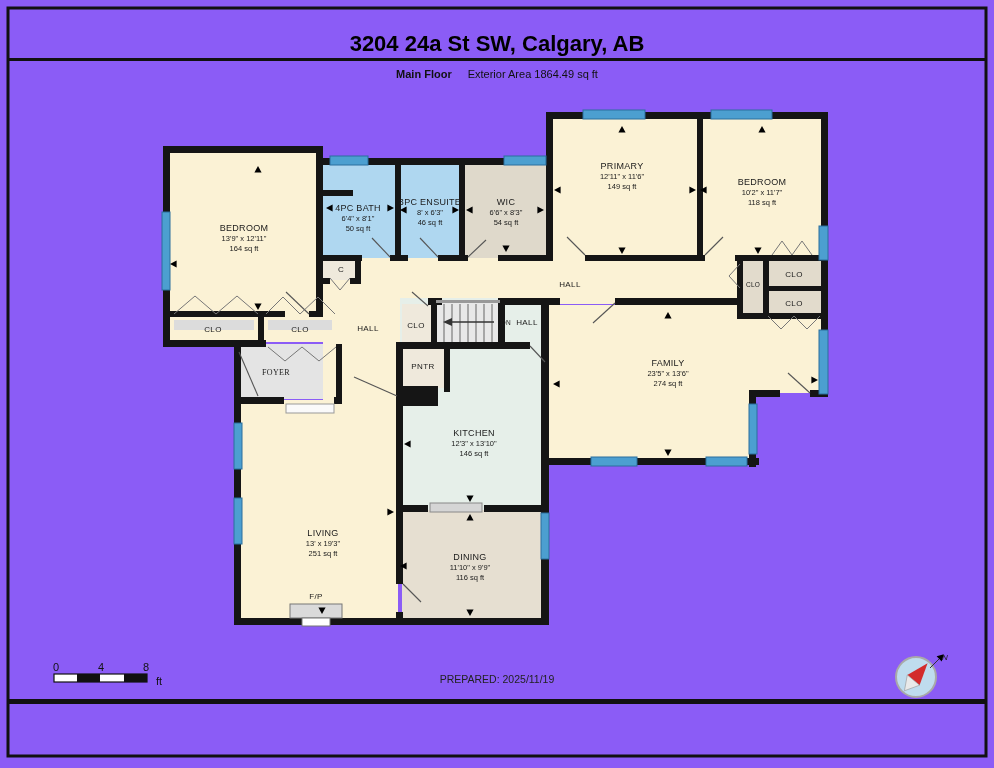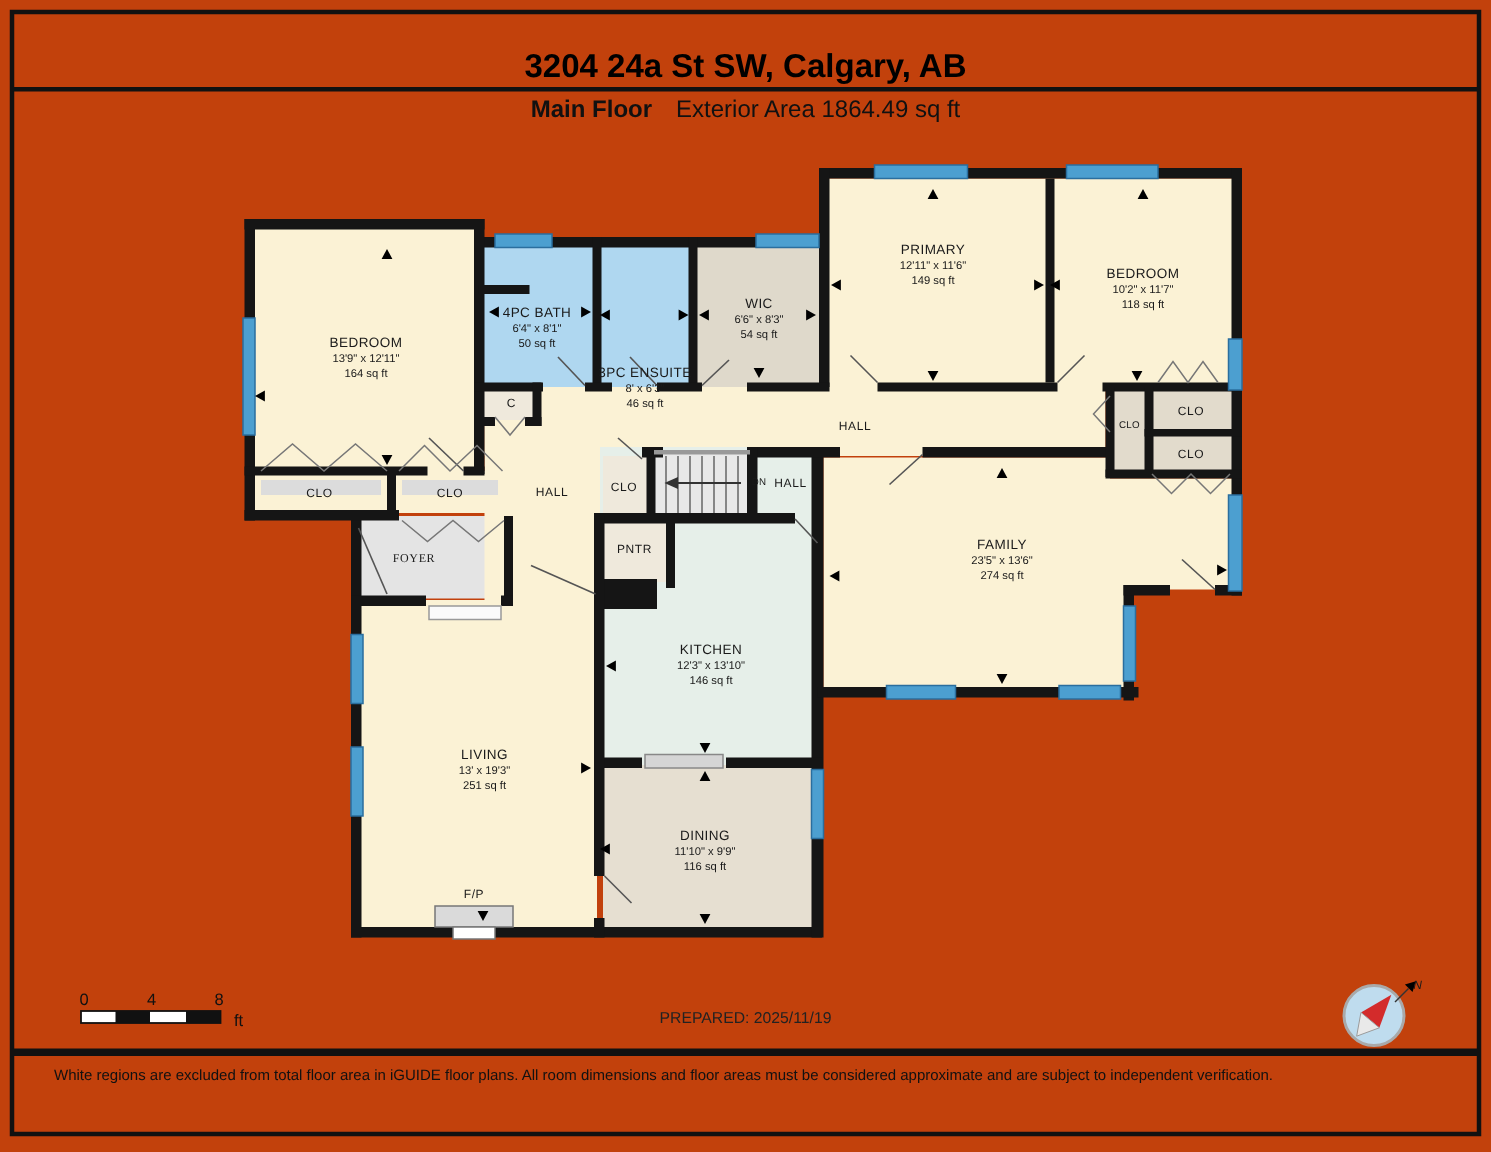--- a/index.html
+++ b/index.html
@@ -1,30 +1,30 @@
 <!DOCTYPE html>
 <html><head>
 <meta charset="utf-8">
 <style>
   html,body{margin:0;padding:0;background:#ffffff;}
-  #screenshot{position:relative;width:994px;height:768px;background:#c2410c;overflow:hidden;
+  #screenshot{position:relative;width:994px;height:768px;background:#8b5cf6;overflow:hidden;
     font-family:"Liberation Sans",sans-serif;}
   #plan-svg{position:absolute;left:0;top:0;}
   .w{fill:#151515;}
   .win{fill:#4C9FD0;stroke:#2A6E9E;stroke-width:1;}
   .door{stroke:#555;stroke-width:1.1;fill:none;}
   .chev{stroke:#777;stroke-width:1;fill:none;}
   .lbl{position:absolute;transform:translate(-50%,-50%);text-align:center;color:#1a1a1a;
     white-space:nowrap;z-index:5;}
   .rname{font-size:9px;letter-spacing:.3px;}
   .rdims,.rarea{font-size:7.5px;margin-top:1px;}
   .sm{font-size:8px;letter-spacing:.4px;}
   .xs{font-size:6.5px;letter-spacing:.2px;}
   .title{font-size:22px;font-weight:bold;color:#000;}
-  .subtitle{font-size:16px;color:#111;}
+  .subtitle{font-size:11px;color:#111;}
   .subtitle .floor{font-weight:bold;margin-right:16px;}
   .prepared{font-size:10.5px;color:#222;}
   .footer{position:absolute;left:36px;top:712px;font-size:10px;color:#111;z-index:5;white-space:nowrap;}
   .tick{font-size:11px;color:#111;}
 </style>
 </head>
 <body>
 
 <div id="screenshot">
 
@@ -237,21 +237,21 @@
   <div class="lbl" style="left:244px;top:238px;">
     <div class="rname">BEDROOM</div>
     <div class="rdims">13'9" x 12'11"</div>
     <div class="rarea">164 sq ft</div>
   </div>
   <div class="lbl" style="left:358px;top:218px;">
     <div class="rname">4PC BATH</div>
     <div class="rdims">6'4" x 8'1"</div>
     <div class="rarea">50 sq ft</div>
   </div>
-  <div class="lbl" style="left:430px;top:212px;margin-top:46px;">
+  <div class="lbl" style="left:430px;top:212px;">
     <div class="rname">3PC ENSUITE</div>
     <div class="rdims">8' x 6'3"</div>
     <div class="rarea">46 sq ft</div>
   </div>
   <div class="lbl" style="left:506px;top:212px;">
     <div class="rname">WIC</div>
     <div class="rdims">6'6" x 8'3"</div>
     <div class="rarea">54 sq ft</div>
   </div>
   <div class="lbl" style="left:622px;top:176px;">
@@ -267,21 +267,21 @@
   <div class="lbl" style="left:668px;top:373px;">
     <div class="rname">FAMILY</div>
     <div class="rdims">23'5" x 13'6"</div>
     <div class="rarea">274 sq ft</div>
   </div>
   <div class="lbl" style="left:474px;top:443px;">
     <div class="rname">KITCHEN</div>
     <div class="rdims">12'3" x 13'10"</div>
     <div class="rarea">146 sq ft</div>
   </div>
-  <div class="lbl" style="left:323px;top:513px;">
+  <div class="lbl" style="left:323px;top:543px;">
     <div class="rname">LIVING</div>
     <div class="rdims">13' x 19'3"</div>
     <div class="rarea">251 sq ft</div>
   </div>
   <div class="lbl" style="left:470px;top:567px;">
     <div class="rname">DINING</div>
     <div class="rdims">11'10" x 9'9"</div>
     <div class="rarea">116 sq ft</div>
   </div>
 
@@ -302,15 +302,14 @@
 
   <div class="lbl tick" style="left:56px;top:667px;">0</div>
   <div class="lbl tick" style="left:101px;top:667px;">4</div>
   <div class="lbl tick" style="left:146px;top:667px;">8</div>
   <div class="lbl tick" style="left:159px;top:681px;">ft</div>
 
   <div class="lbl prepared" style="left:497px;top:679px;text-align:right;">PREPARED: 2025/11/19</div>
 
   <div class="lbl" style="left:945px;top:657px;font-size:8px;font-style:italic;">N</div>
 
-  <div class="footer">White regions are excluded from total floor area in iGUIDE floor plans. All room dimensions and floor areas must be considered approximate and are subject to independent verification.</div>
 
 </div>
 
 </body></html>

